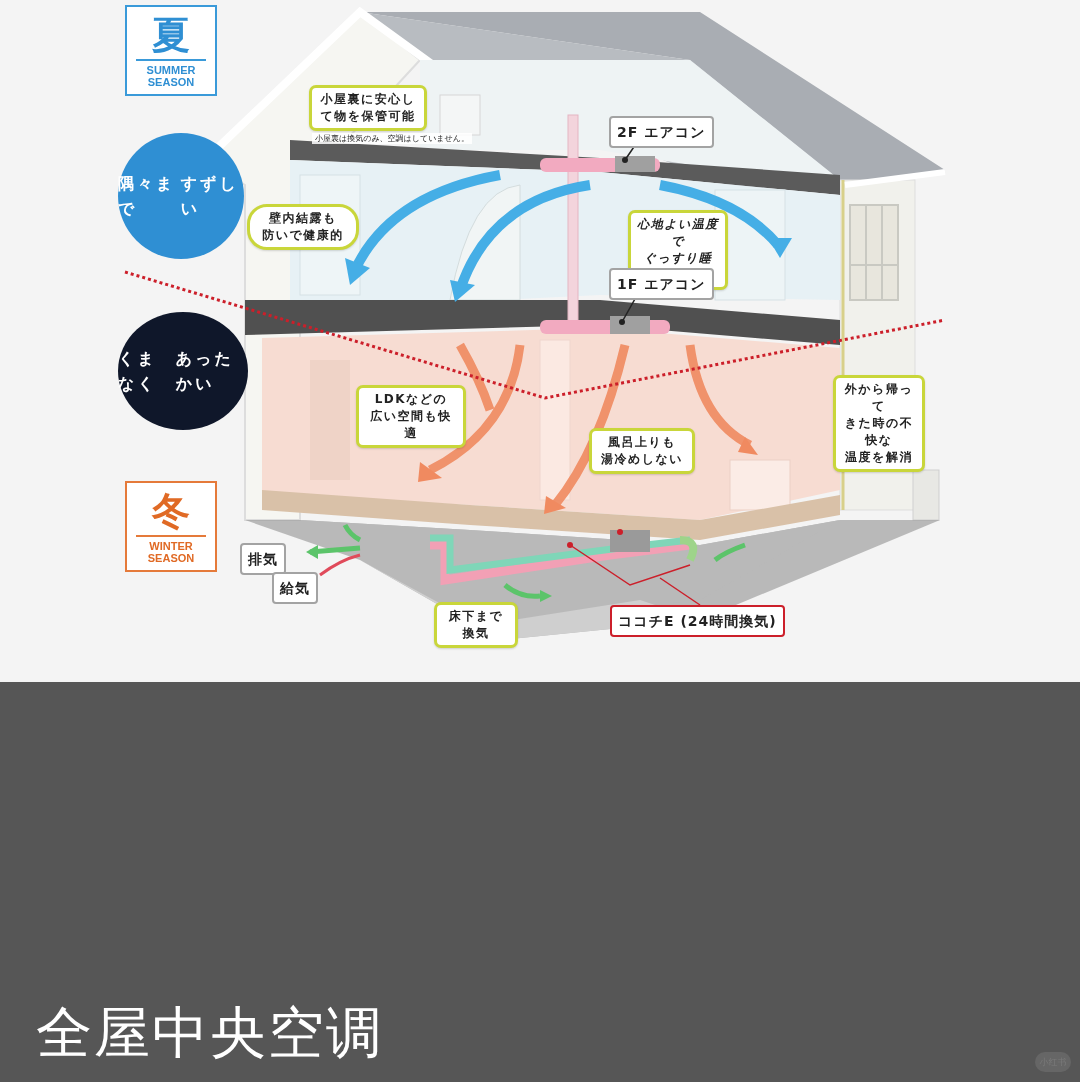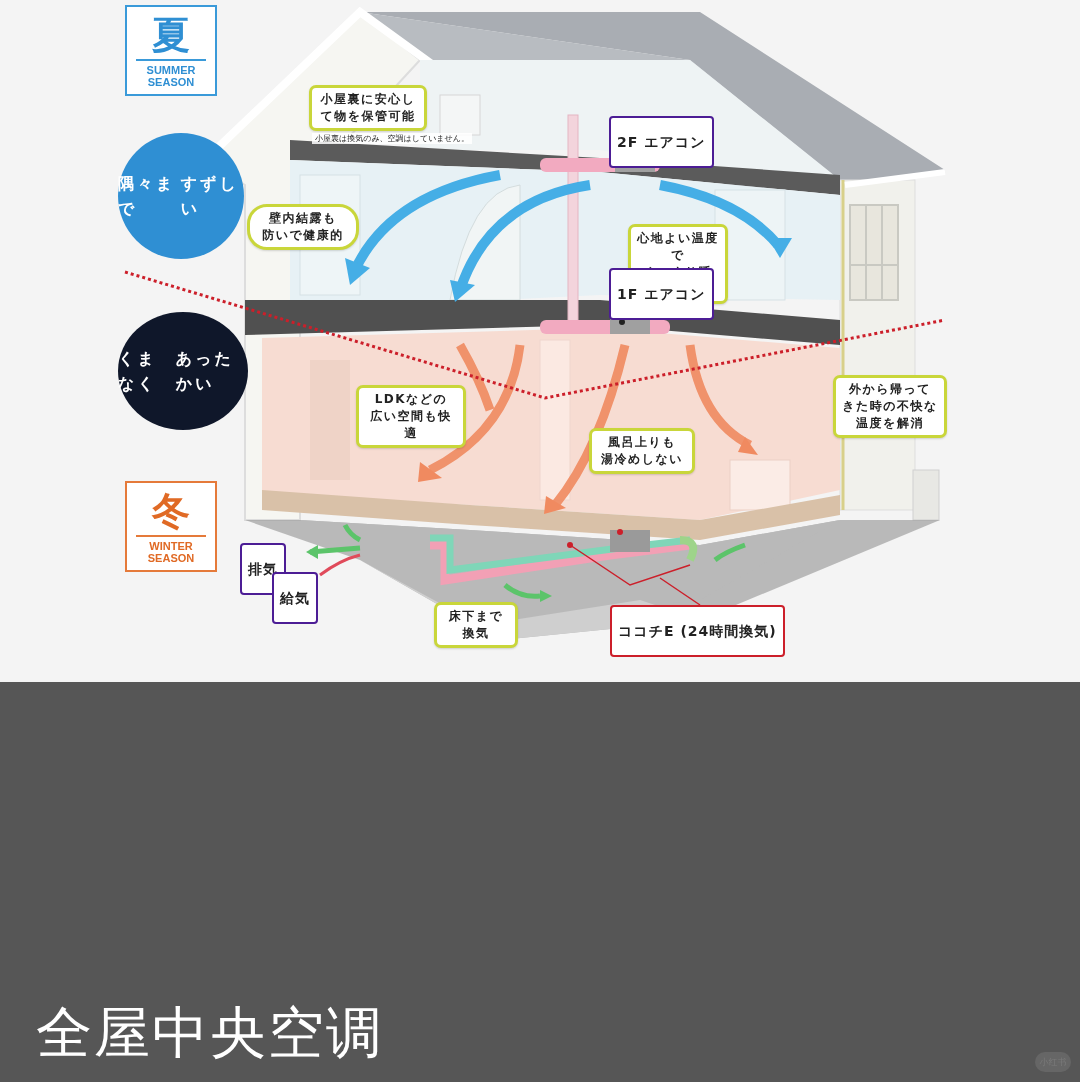--- a/index.html
+++ b/index.html
@@ -16,21 +16,21 @@
   .season-rule { width: 70px; height: 2px; margin: 2px auto 3px; }
   .summer .season-rule { background: #3a9ad9; }
   .winter .season-rule { background: #e57a3a; }
   .season-en { font-size: 11px; line-height: 12px; font-weight: bold; font-family: "Liberation Sans", sans-serif; }
 
   .claim-circle { position: absolute; width: 126px; height: 126px; border-radius: 50%; color: #fff; font-weight: bold; font-size: 16px; line-height: 25px; display: flex; justify-content: center; align-items: center; letter-spacing: 3px; }
   .claim-circle.cool { left: 118px; top: 133px; background: #2f8fd3; }
   .claim-circle.warm { left: 118px; top: 312px; width: 130px; height: 118px; background: #0f172a; justify-content: space-between; }
 
   .callout { position: absolute; background: #fff; border: 3px solid #c9d63a; border-radius: 7px; color: #222; font-size: 12px; font-weight: bold; line-height: 17px; text-align: center; padding: 3px 6px; letter-spacing: 1.5px; box-shadow: 0 1px 2px rgba(0,0,0,0.15); }
-  .label-box { position: absolute; background: #fff; border: 2px solid #4c1d95; border-radius: 4px; color: #222; font-size: 14px; font-weight: bold; line-height: 18px; padding: 15px 6px; letter-spacing: 1px; }
+  .label-box { position: absolute; background: #fff; border: 2px solid #a3a3a3; border-radius: 4px; color: #222; font-size: 14px; font-weight: bold; line-height: 18px; padding: 5px 6px; letter-spacing: 1px; }
   .label-box.red { border-color: #cc1f2a; }
   .note { position: absolute; font-size: 8px; color: #222; background: rgba(255,255,255,0.85); padding: 0 3px; white-space: nowrap; }
 
   .caption { position: absolute; left: 36px; top: 996px; font-size: 56px; color: #fff; font-weight: normal; letter-spacing: 2px; font-family: "DejaVu Sans", sans-serif; }
   .watermark { position: absolute; left: 1035px; top: 1052px; width: 36px; height: 20px; border-radius: 10px; background: #666; color: #7a7a7a; font-size: 9px; line-height: 20px; text-align: center; }
 </style>
 </head>
 <body>
 
 <div class="diagram-panel">
@@ -161,36 +161,36 @@
     <div>小屋裏に安心し</div>
     <div>て物を保管可能</div>
   </div>
   <div class="note" style="left:312px; top:133px;">小屋裏は換気のみ、空調はしていません。</div>
 
   <div class="callout" style="left:247px; top:204px; width:112px;border-radius:20px;">
     <div>壁内結露も</div>
     <div>防いで健康的</div>
   </div>
 
-  <div class="callout" style="left:628px; top:224px; width:100px;">
+  <div class="callout" style="left:628px; top:210px; width:100px;font-style:italic;">
     <div>心地よい温度で</div>
     <div>ぐっすり睡眠</div>
   </div>
 
   <div class="callout" style="left:356px; top:385px; width:110px;">
     <div>LDKなどの</div>
     <div>広い空間も快適</div>
   </div>
 
   <div class="callout" style="left:589px; top:428px; width:106px;">
     <div>風呂上りも</div>
     <div>湯冷めしない</div>
   </div>
 
-  <div class="callout" style="left:833px; top:375px; width:114px;">
+  <div class="callout" style="left:833px; top:375px; width:92px;">
     <div>外から帰って</div>
     <div>きた時の不快な</div>
     <div>温度を解消</div>
   </div>
 
   <div class="callout" style="left:434px; top:602px; width:84px;">
     <div>床下まで</div>
     <div>換気</div>
   </div>
 

